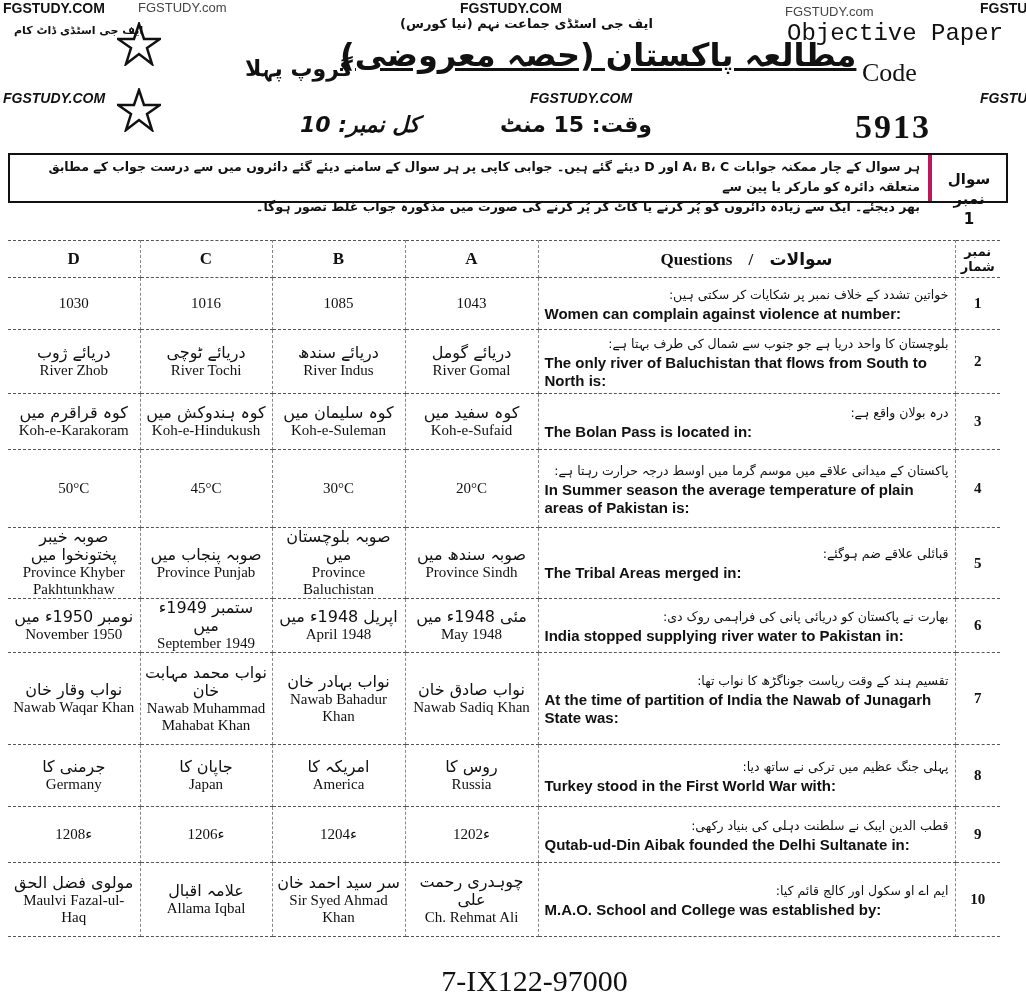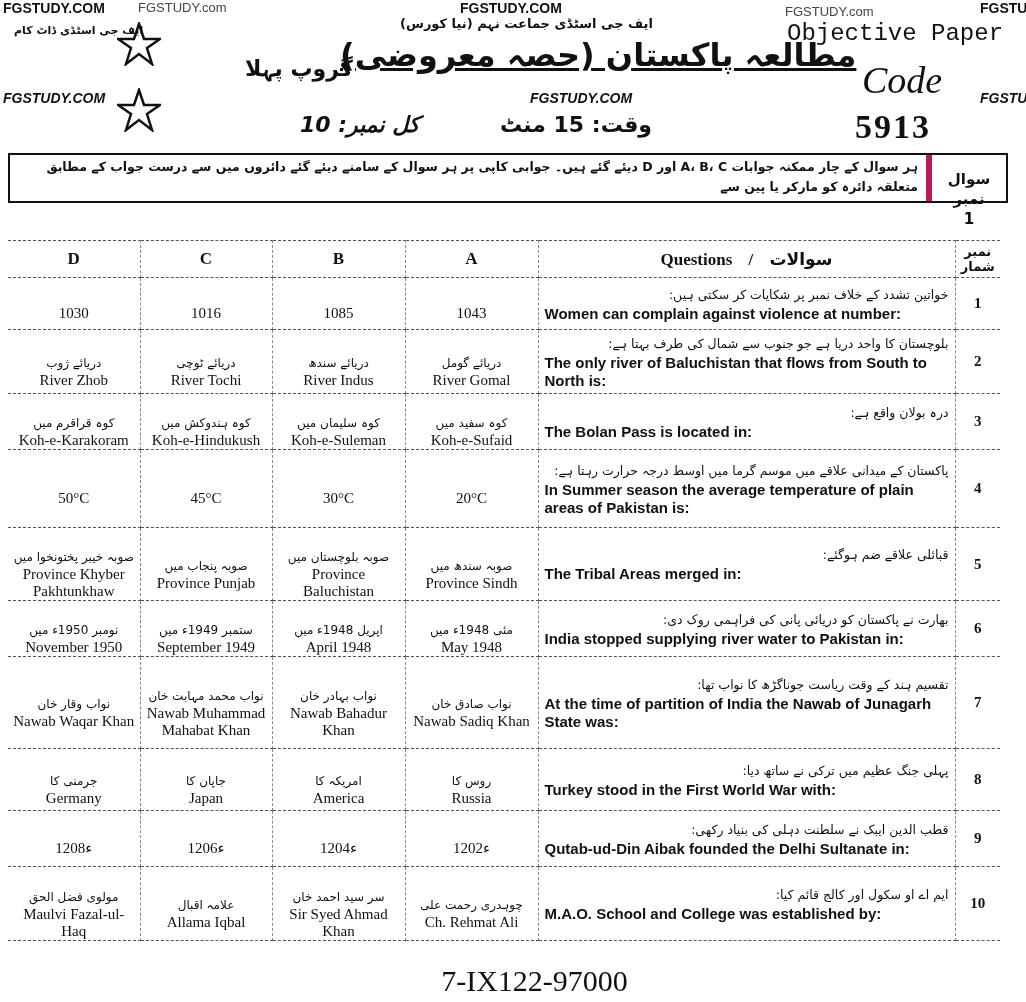--- a/index.html
+++ b/index.html
@@ -6,32 +6,32 @@
   body { width: 1026px; height: 1002px; position: relative; overflow: hidden; color: #111; font-family: "Liberation Serif", serif; }
   .wm { position: absolute; font-family: "Liberation Sans", sans-serif; font-weight: bold; font-size: 14px; color: #111; white-space: nowrap; }
   .wm.light { font-weight: normal; color: #444; font-size: 13px; }
   .wm.italic { font-style: italic; }
   .urdu { direction: rtl; font-family: "DejaVu Sans", sans-serif; }
   .star { position: absolute; width: 44px; height: 44px; }
   .hdr { position: absolute; white-space: nowrap; }
   .title-urdu { font-size: 32px; font-weight: bold; }
   .subtitle-urdu { font-size: 22px; font-weight: bold; text-align: center; }
   .obj-title { font-size: 24px; font-family: Liberation Mono, monospace; }
-  .code-label { font-size: 38px; font-family: "Liberation Serif", serif; font-style: italic; }
+  .code-label { font-size: 26px; font-family: "Liberation Serif", serif; }
   .code-num { font-size: 34px; font-weight: bold; font-family: "Liberation Serif", serif; letter-spacing: 2px; }
 
   .instr-box { position: absolute; left: 8px; top: 153px; width: 1000px; height: 50px; border: 2px solid #111; display: flex; box-sizing: border-box; }
-  .instr-text { flex: 1; padding: 2px 8px; font-size: 12.5px; line-height: 20px; font-weight: bold; border-right: 6px solid #be185d; }
+  .instr-text { flex: 1; padding: 2px 8px; font-size: 12.5px; line-height: 20px; font-weight: bold; border-right: 4px solid #be185d; }
   .instr-label { width: 74px; text-align: center; font-size: 15px; font-weight: bold; line-height: 20px; padding-top: 14px; }
 
   table.mcq { position: absolute; left: 8px; top: 240px; width: 992px; border-collapse: collapse; table-layout: fixed; }
   table.mcq td, table.mcq th { border-bottom: 1px dashed #555; border-right: 1px dashed #888; padding: 0 3px; vertical-align: middle; text-align: center; font-size: 15px; }
   table.mcq th { font-size: 17px; font-weight: bold; height: 36px; border-top: 1px dashed #555; }
   table.mcq td:last-child, table.mcq th:last-child { border-right: none; }
-  .opt-urdu { font-size: 12px; display: block; direction: rtl; font-family: "DejaVu Sans", sans-serif; line-height: 18px; margin-top: 20px; }
+  .opt-urdu { font-size: 16px; display: block; direction: rtl; font-family: "DejaVu Sans", sans-serif; line-height: 18px; }
   .opt-en { display: block; line-height: 17px; }
   .q-cell { text-align: left !important; padding: 0 6px !important; }
   .q-urdu { font-size: 12.5px; display: block; direction: rtl; text-align: right; font-family: "DejaVu Sans", sans-serif; line-height: 20px; }
   .q-en { display: block; font-family: "Liberation Sans", sans-serif; font-weight: bold; font-size: 15px; line-height: 18px; }
   .qnum { font-weight: bold; font-size: 15px; }
   .footer { position: absolute; left: 0; right: 0; top: 964px; text-align: center; font-size: 30px; font-family: "Liberation Serif", serif; padding-left: 43px; }
 </style>
 </head>
 <body>
 
@@ -57,20 +57,21 @@
 <div class="hdr urdu subtitle-urdu" style="left:245px;top:56px;">گروپ پہلا</div>
 <div class="hdr urdu subtitle-urdu" style="left:500px;top:112px;">وقت: 15 منٹ</div>
 <div class="hdr urdu subtitle-urdu" style="left:300px;top:112px;font-style:italic;">کل نمبر: 10</div>
 <div class="hdr obj-title" style="left:787px;top:20px;">Objective Paper</div>
 <div class="hdr code-label" style="left:862px;top:58px;">Code</div>
 <div class="hdr code-num" style="left:855px;top:108px;">5913</div>
 
 <div class="instr-box">
   <div class="instr-text urdu">
     <div>ہر سوال کے چار ممکنہ جوابات A، B، C اور D دیئے گئے ہیں۔ جوابی کاپی پر ہر سوال کے سامنے دیئے گئے دائروں میں سے درست جواب کے مطابق متعلقہ دائرہ کو مارکر یا پین سے</div>
+    <div>بھر دیجئے۔ ایک سے زیادہ دائروں کو پُر کرنے یا کاٹ کر پُر کرنے کی صورت میں مذکورہ جواب غلط تصور ہوگا۔</div>
   </div>
   <div class="instr-label urdu">
     <div>سوال نمبر</div>
     <div>1</div>
   </div>
 </div>
 
 <table class="mcq">
   <colgroup>
     <col style="width:132px">

